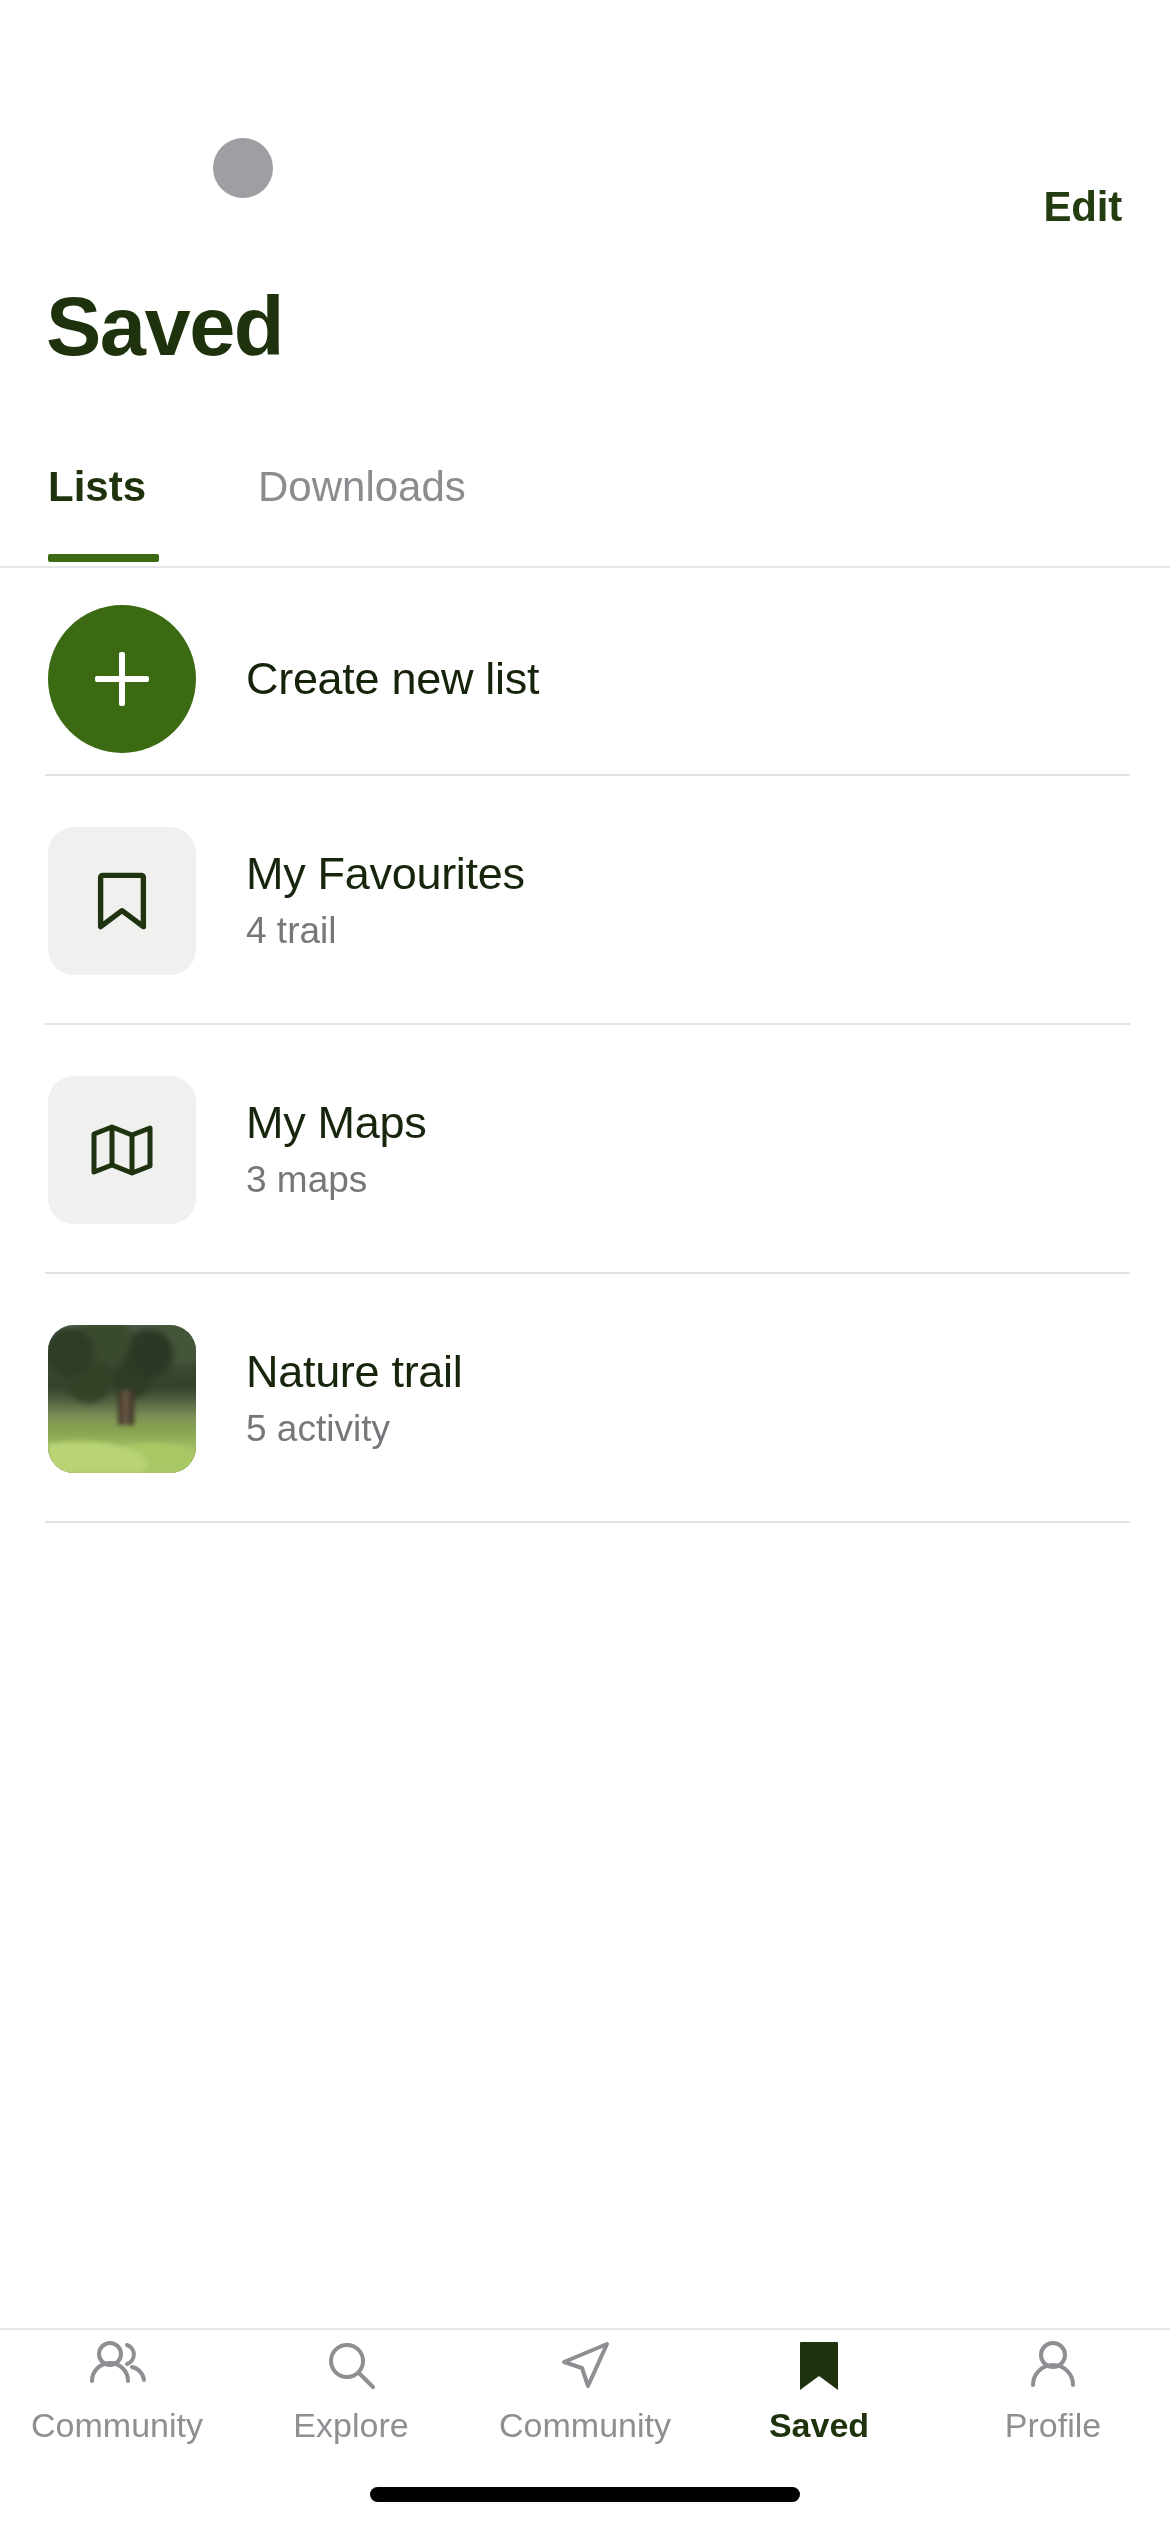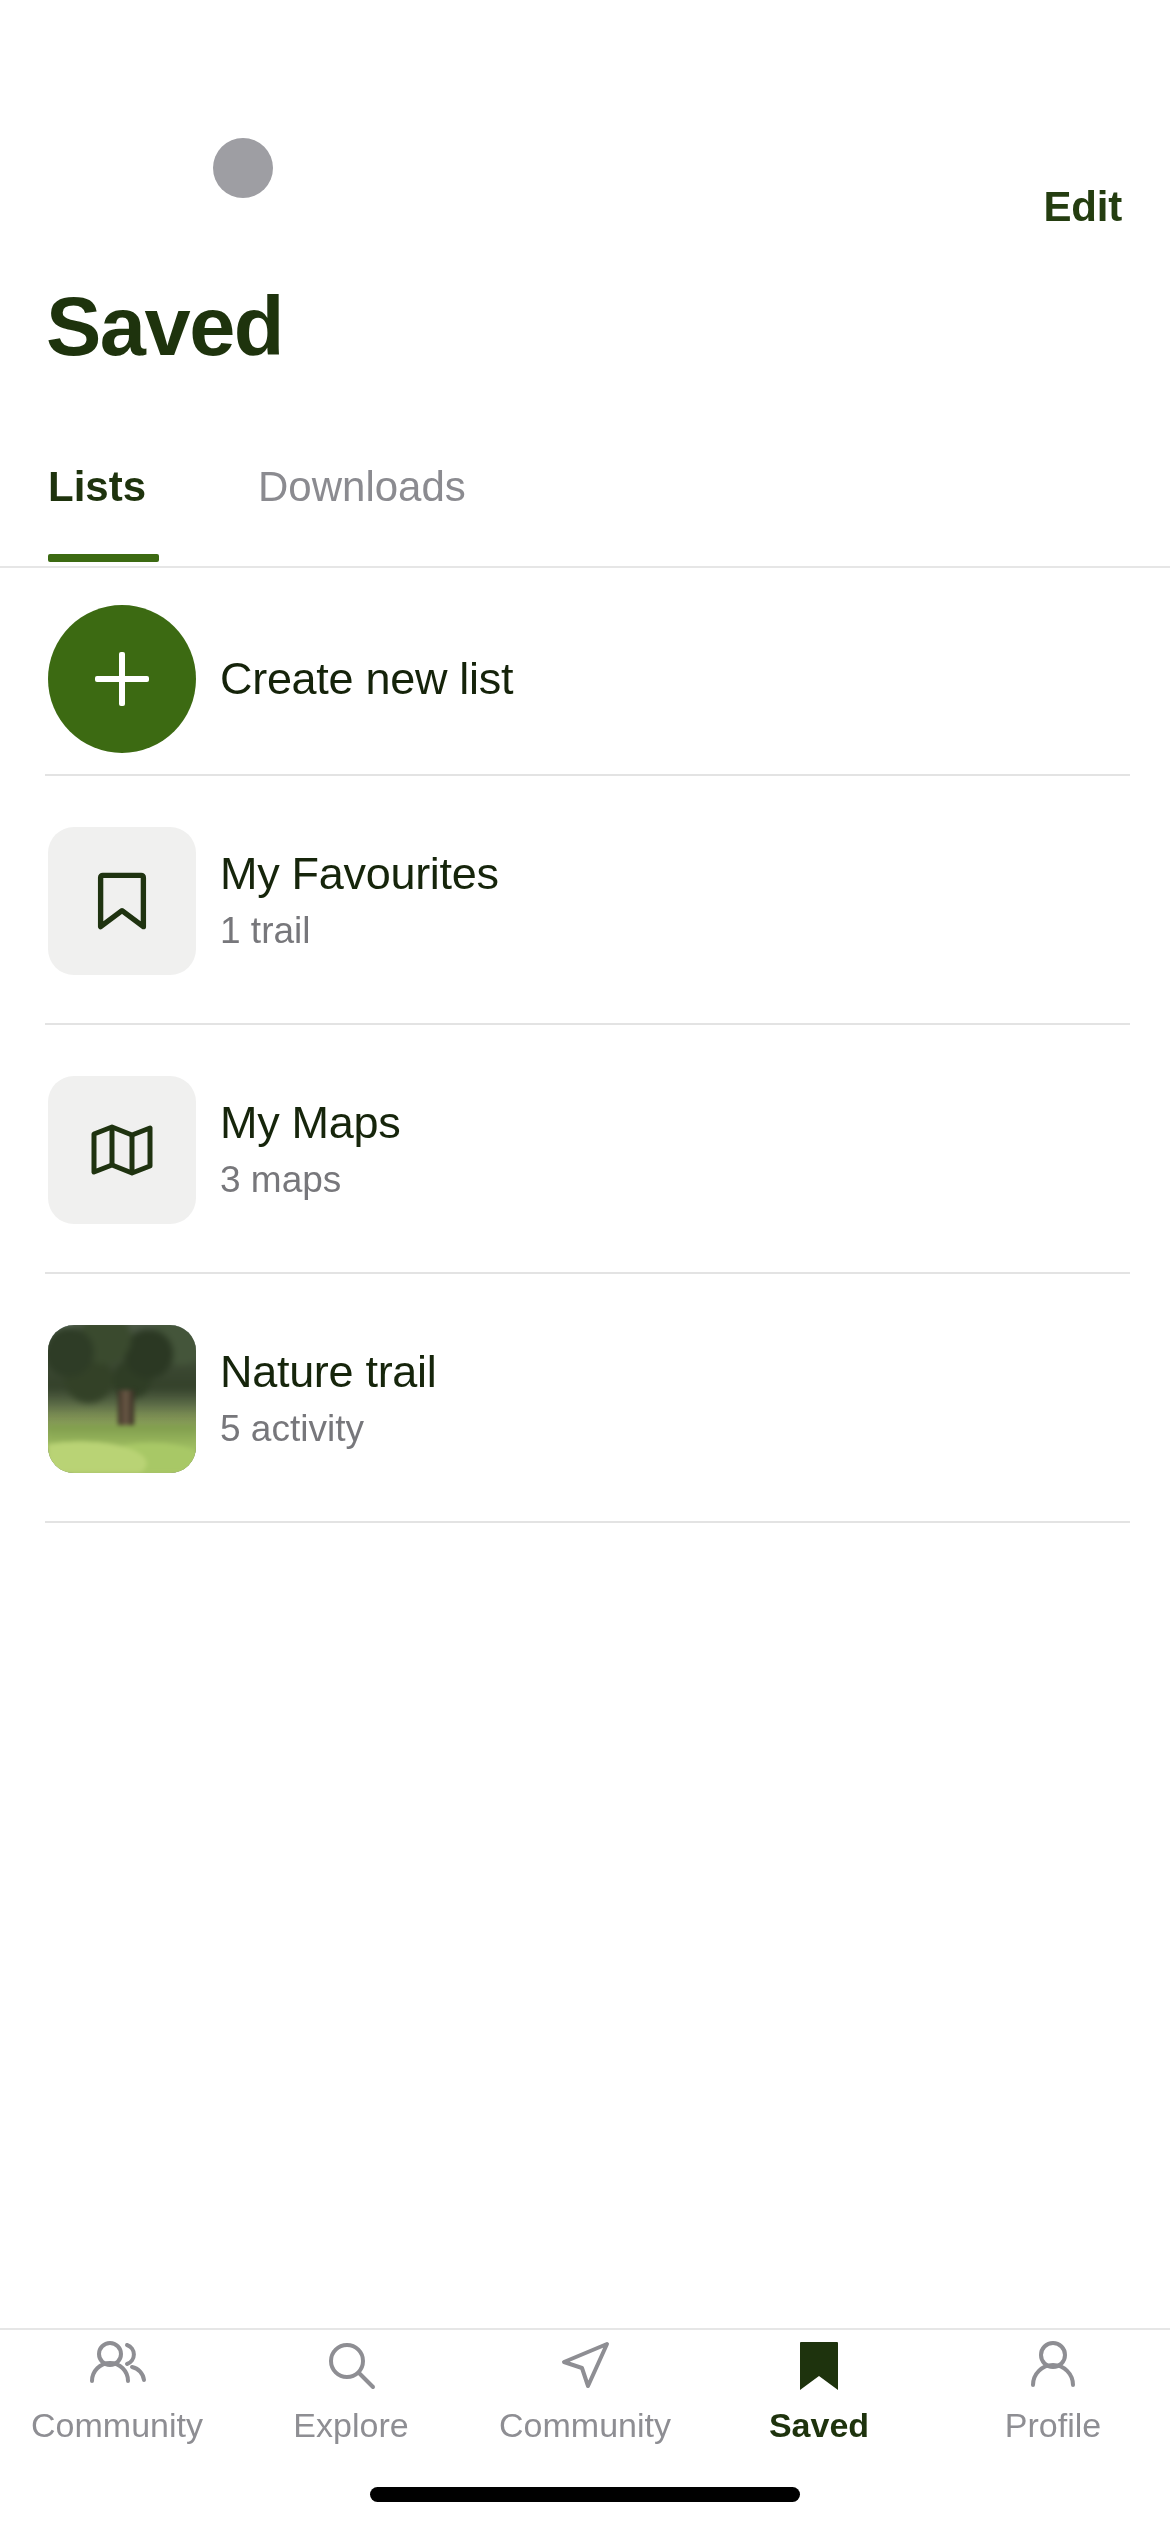--- a/index.html
+++ b/index.html
@@ -146,21 +146,21 @@
   }
   .thumb .grass {
     position:absolute; left:0; bottom:0; width:100%; height:32%;
     background:
       radial-gradient(ellipse at 22% 80%, #b9d375 0 40%, transparent 41%),
       radial-gradient(ellipse at 70% 92%, #a8c866 0 42%, transparent 43%),
       linear-gradient(180deg,#7e9b4c 0%, #9dbc60 45%, #aecd6d 100%);
     filter:blur(2px);
   }
 
-  .row-text { margin-left:24px; display:flex; flex-direction:column; justify-content:center; }
+  .row-text { margin-left:50px; display:flex; flex-direction:column; justify-content:center; }
   .row-title {
     font-size:45px; font-weight:400; color:#16250b;
     letter-spacing:-0.3px; line-height:1.12;
   }
   .row-title.create { color:#15230a; }
   .row-sub {
     font-size:37px; font-weight:400; color:#77777b;
     margin-top:12px; line-height:1.1;
   }
 
@@ -218,21 +218,21 @@
     </div>
 
     <div class="row">
       <div class="icon-tile">
         <svg viewBox="0 0 48 58" width="52" height="62" aria-hidden="true">
           <path d="M6 5 h36 a2 2 0 0 1 2 2 v46 l-20-15 -20 15 V7 a2 2 0 0 1 2 -2 z" fill="none" stroke="#1f3310" stroke-width="5" stroke-linejoin="round"></path>
         </svg>
       </div>
       <div class="row-text">
         <div class="row-title">My Favourites</div>
-        <div class="row-sub">1 trail</div>
+        <div class="row-sub">4 trail</div>
       </div>
       <div class="row-sep"></div>
     </div>
 
     <div class="row">
       <div class="icon-tile">
         <svg viewBox="0 0 64 56" width="64" height="56" aria-hidden="true">
           <path d="M4 12 L22 5 L42 13 L60 6 V44 L42 51 L22 43 L4 50 Z" fill="none" stroke="#1f3310" stroke-width="5" stroke-linejoin="round"></path>
           <path d="M22 5 V43" fill="none" stroke="#1f3310" stroke-width="5" stroke-linejoin="round"></path>
           <path d="M42 13 V51" fill="none" stroke="#1f3310" stroke-width="5" stroke-linejoin="round"></path>

